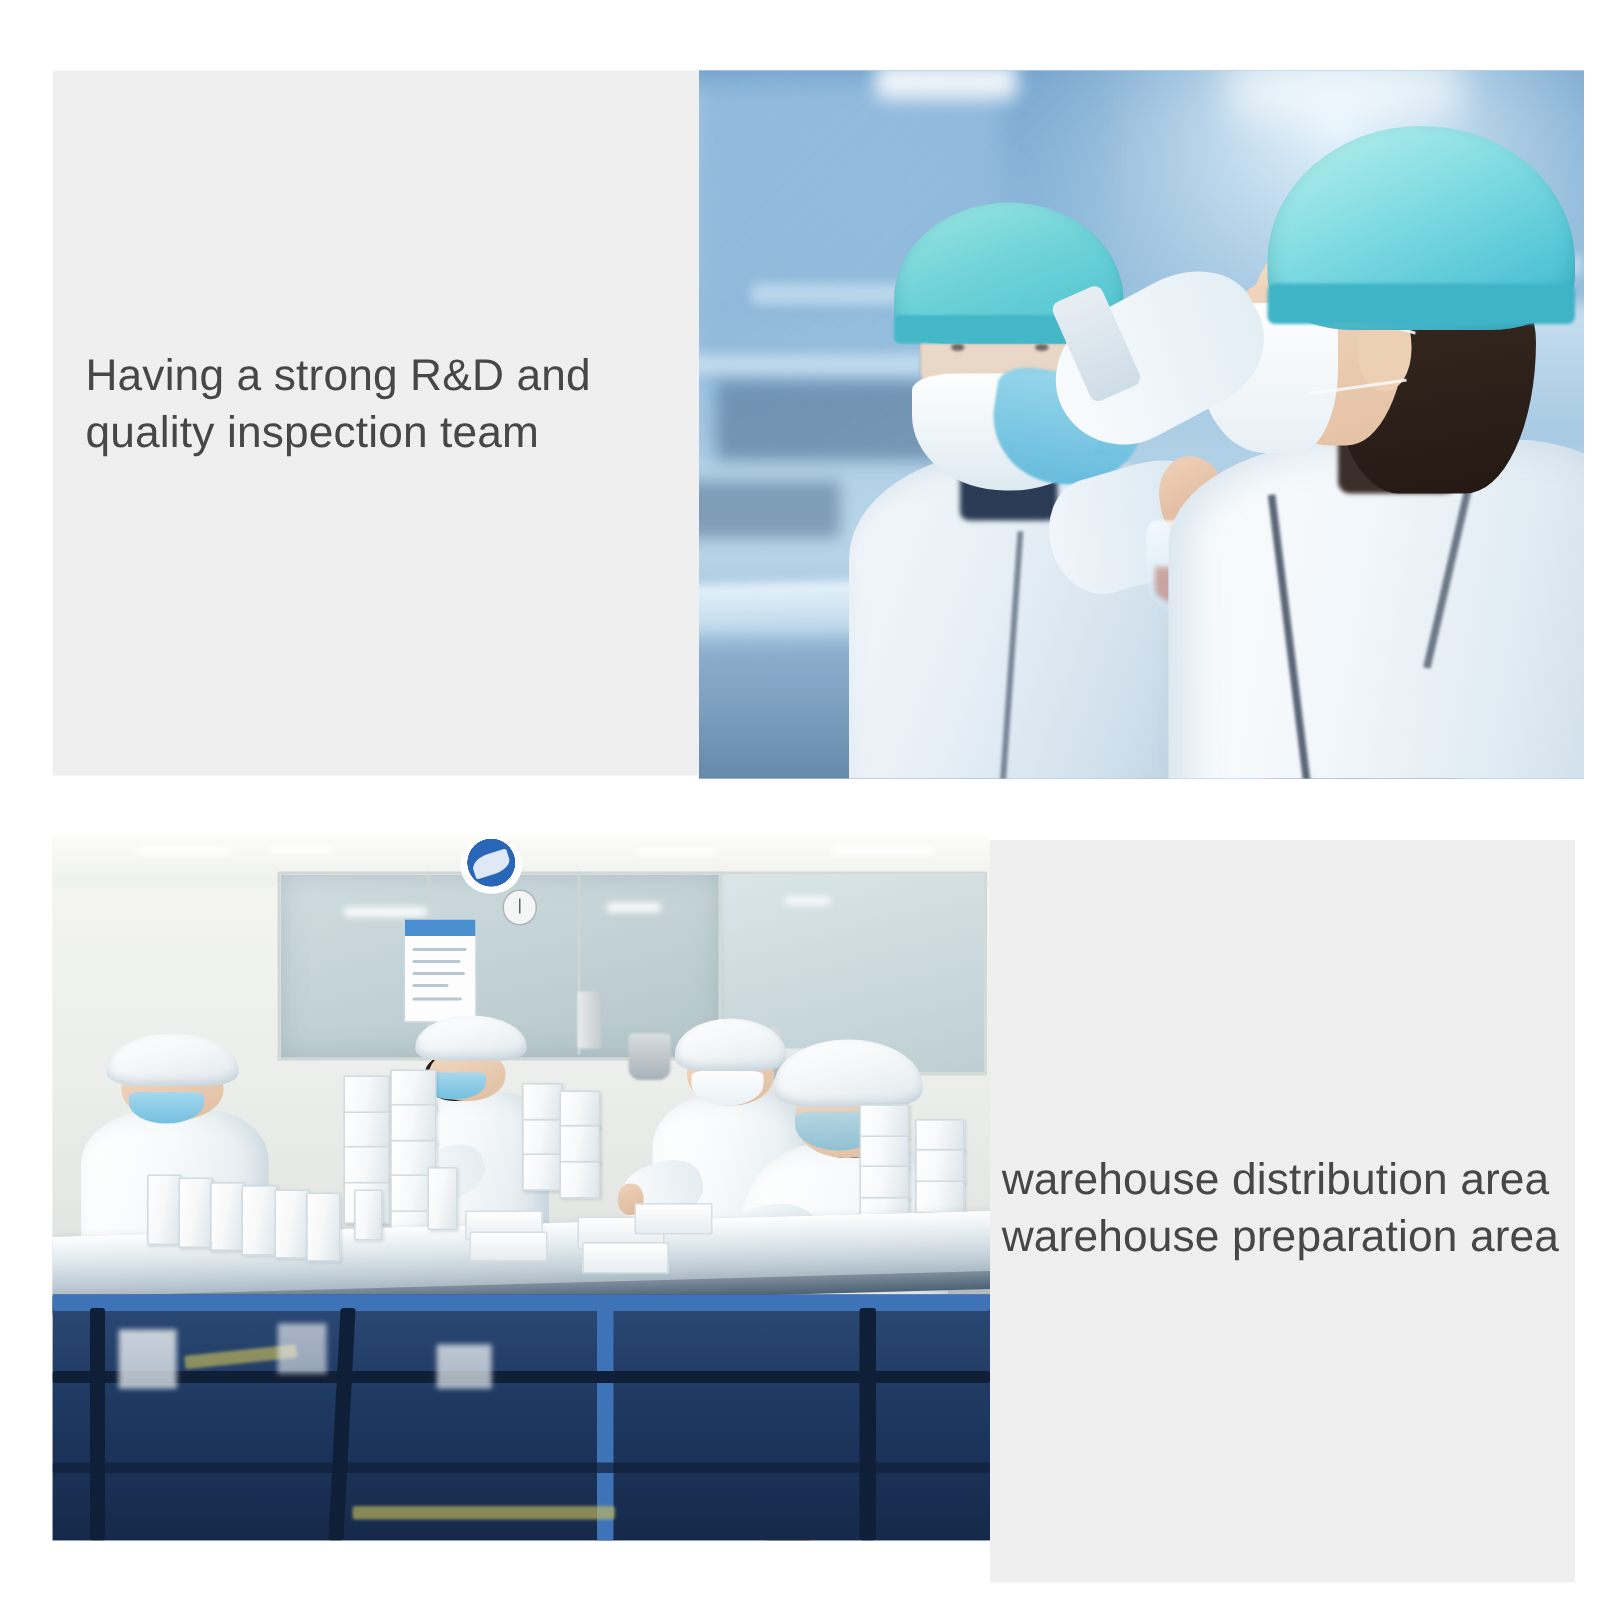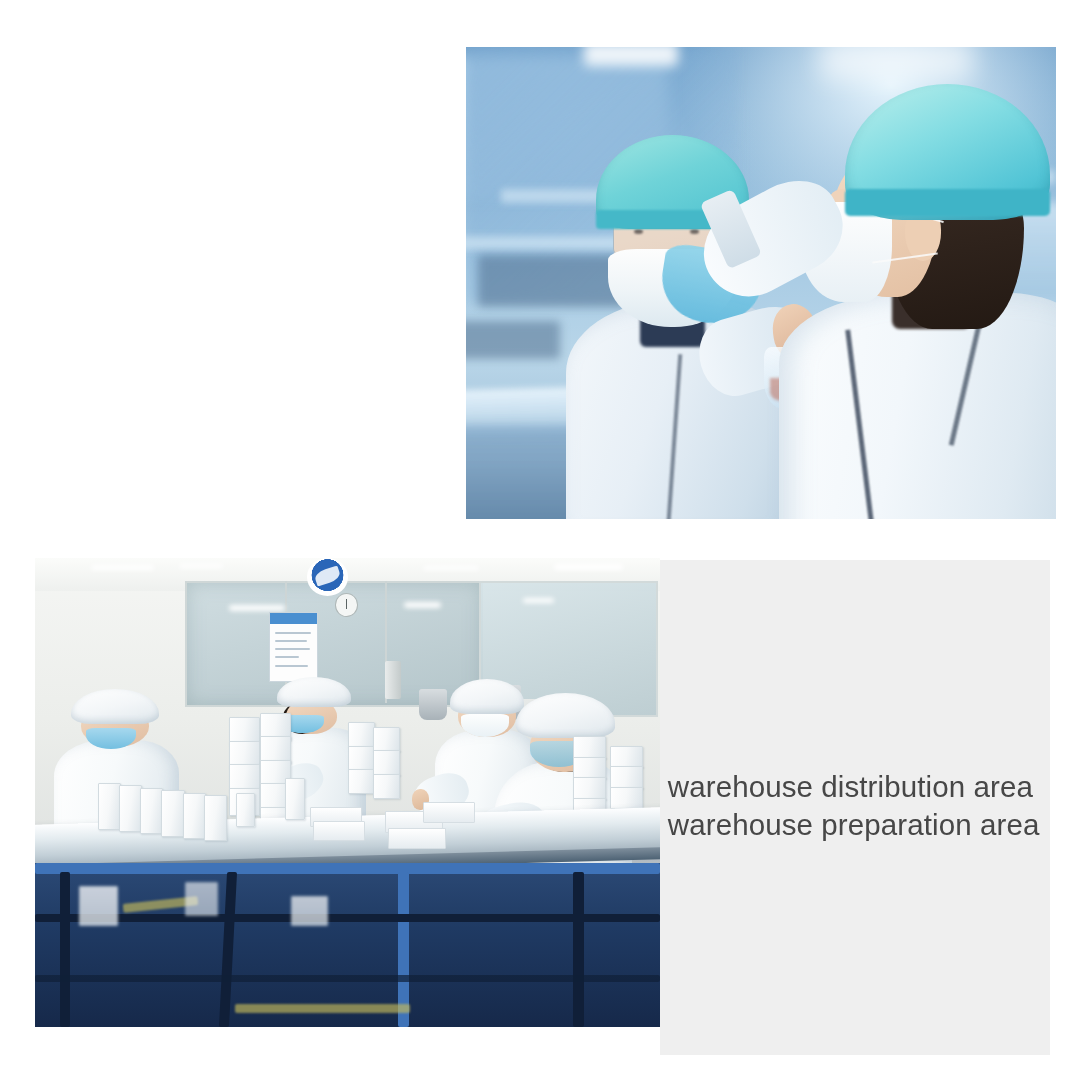--- a/index.html
+++ b/index.html
@@ -441,20 +441,24 @@
   }
 
   .blurlite { filter: blur(0.7px); }
   .blurmed { filter: blur(1.8px); }
 </style>
 </head>
 <body>
 
 <div id="top-block">
 
+  <div id="top-caption-panel">
+    <div id="top-caption-text">Having a strong R&amp;D and
+quality inspection team</div>
+  </div>
 
   <div id="top-photo">
     <div class="scene lab-bg">
 
       <div class="lab-window"></div>
       <div class="lab-wallpanel"></div>
       <div class="lab-ceillight"></div>
       <div class="lab-ceillight2"></div>
 
       <div class="lab-shelf" style="left:-2%;top:40%;width:30%;height:3%;"></div>

